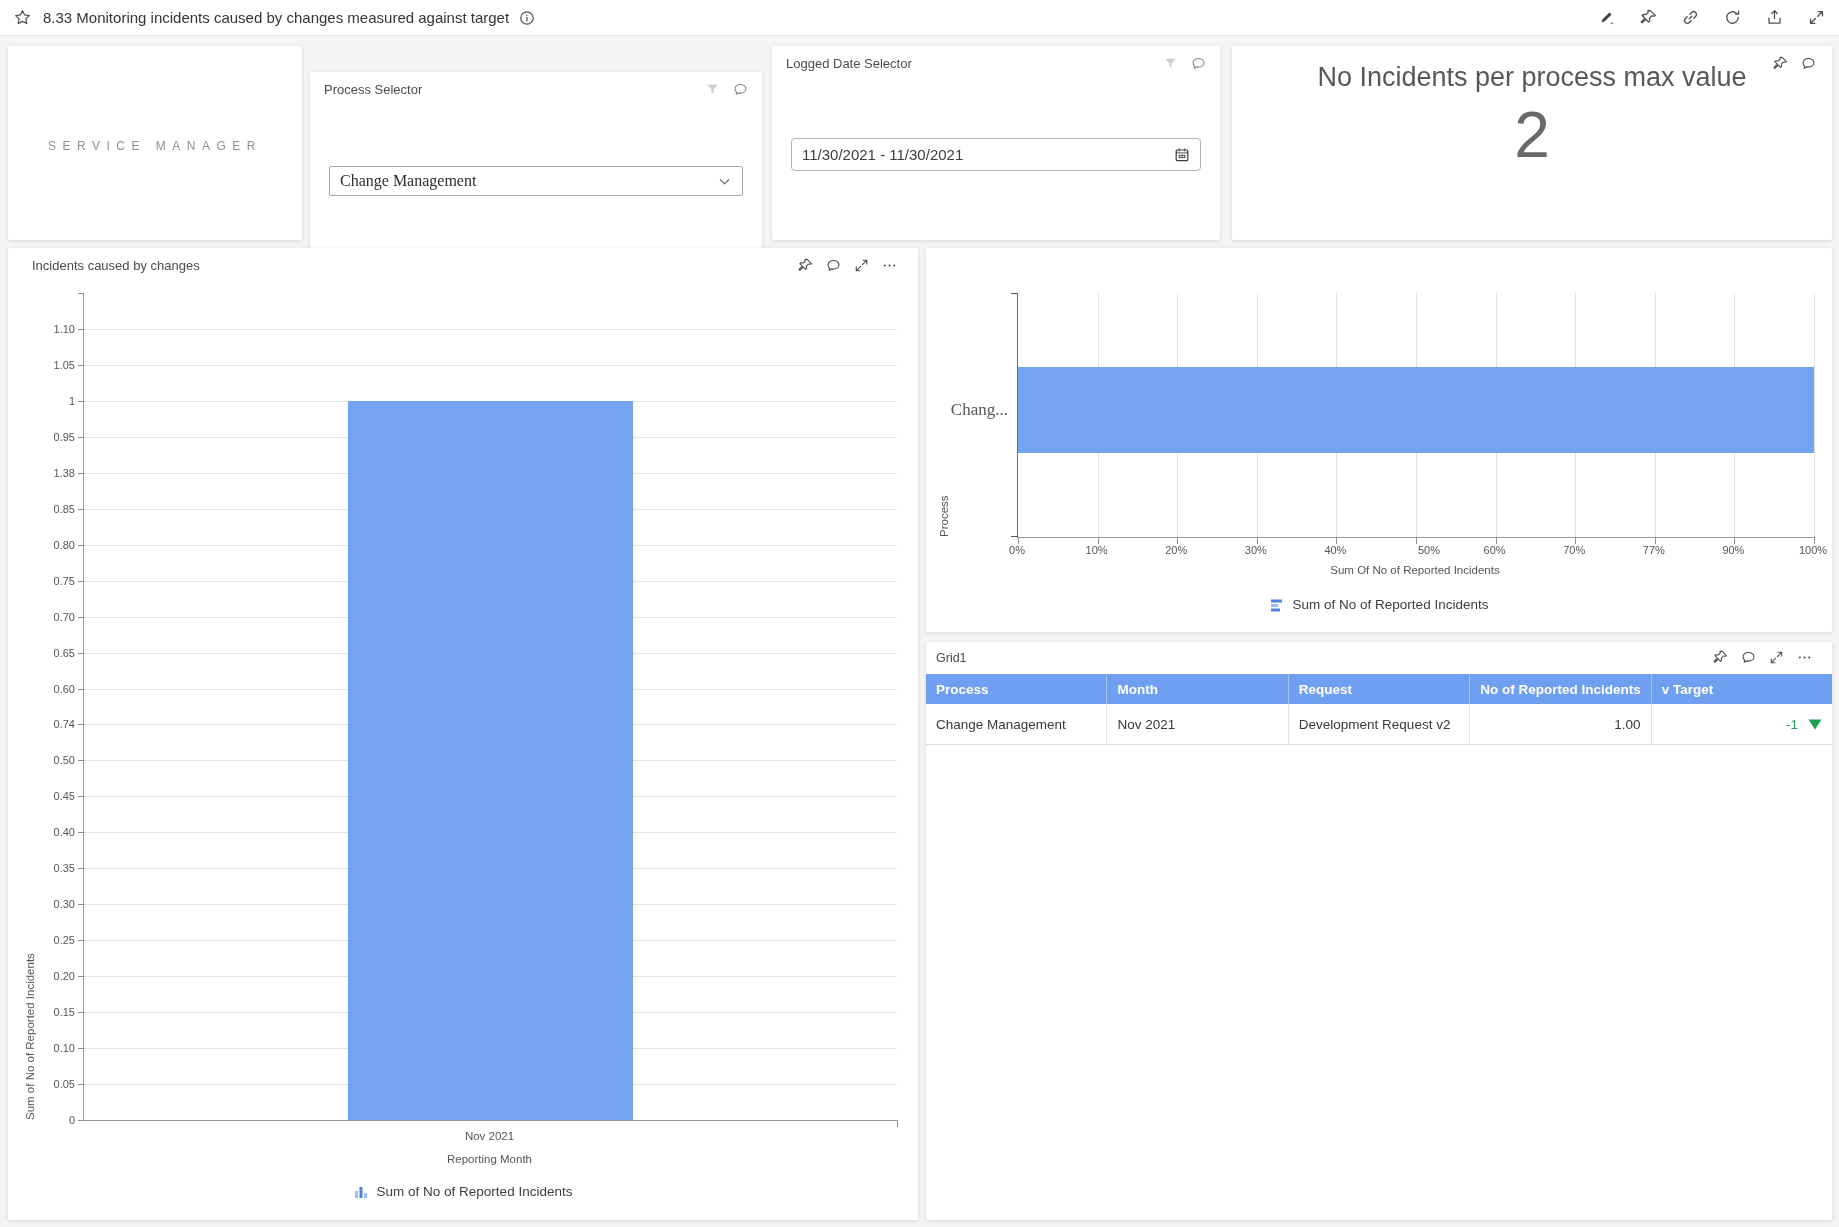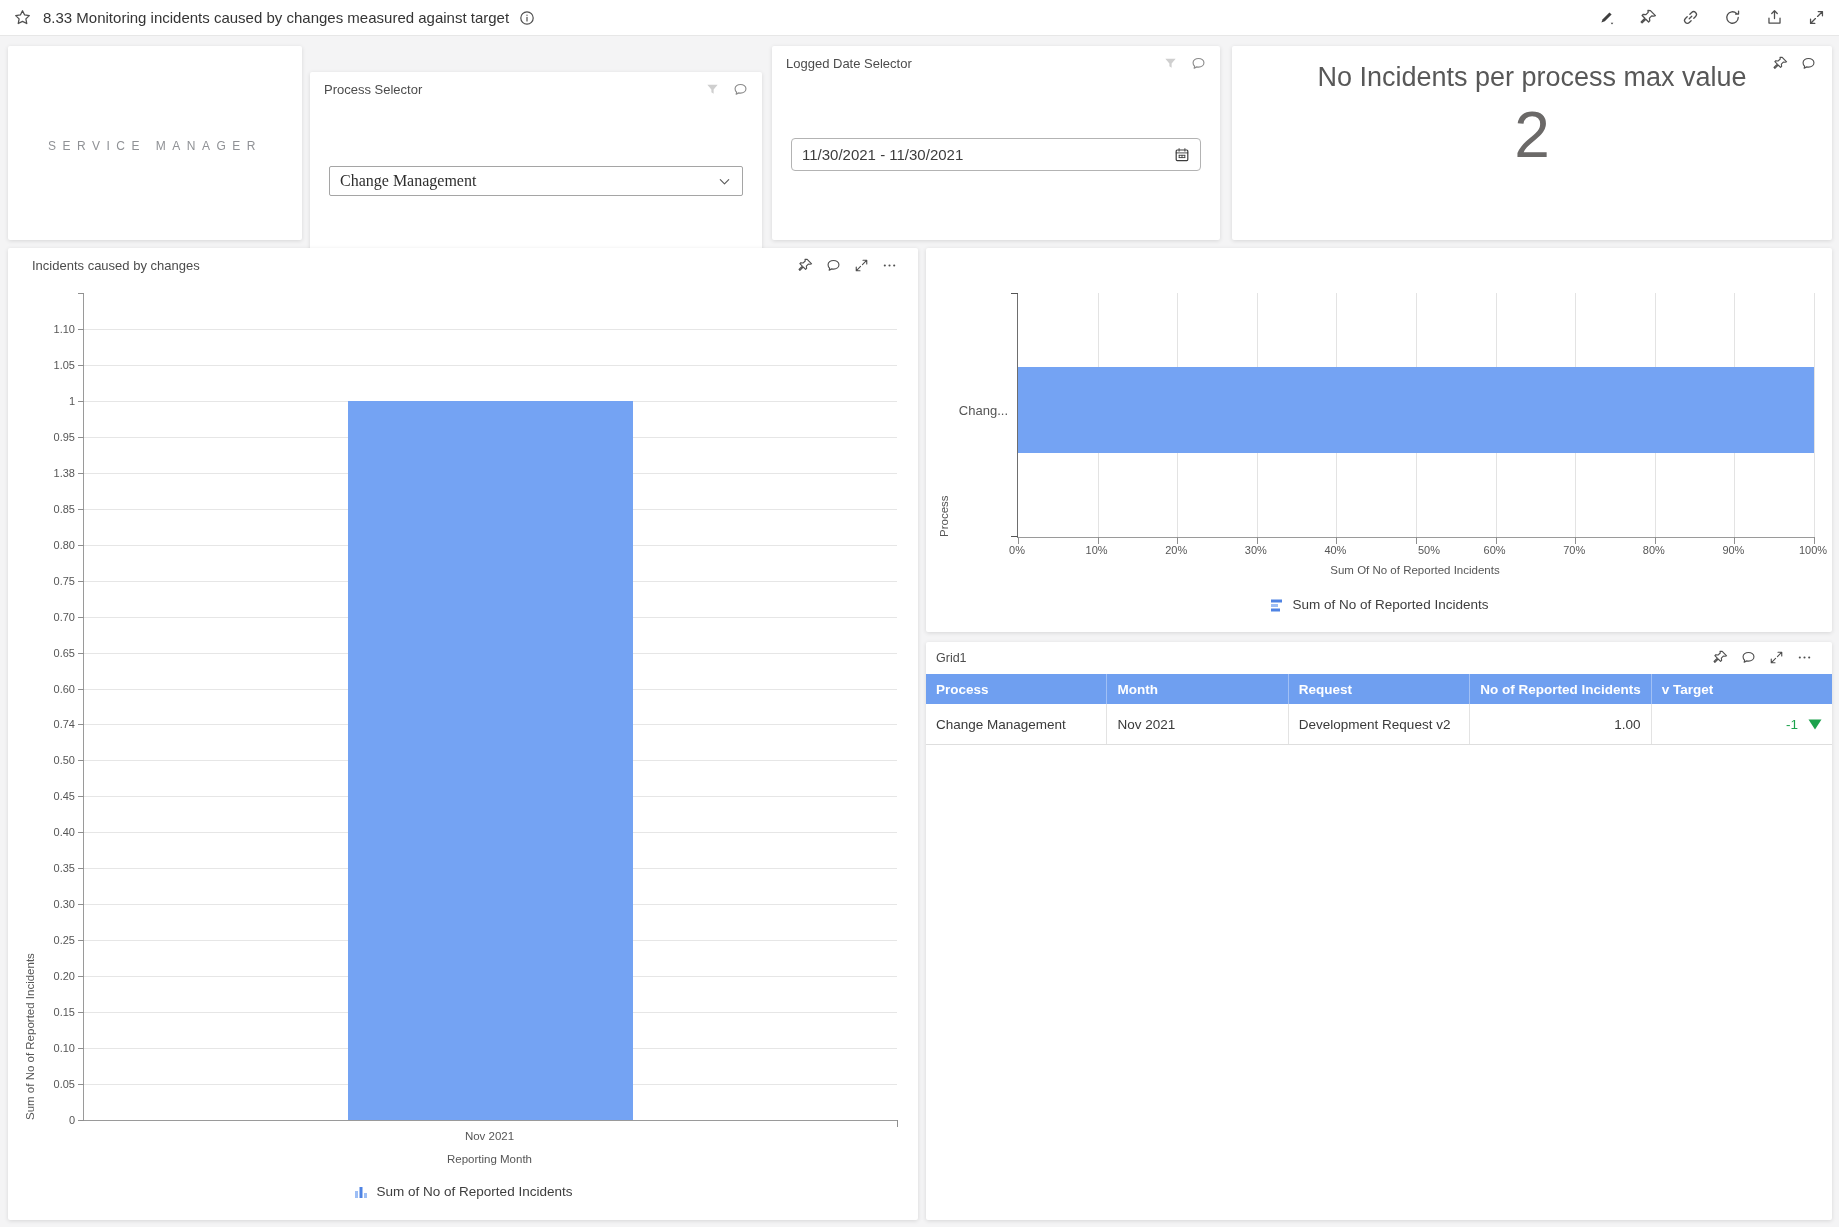--- a/index.html
+++ b/index.html
@@ -54,21 +54,21 @@
   .legend-row .legend-text{font-size:13.5px;color:#3e3e3e;}
   .c1-legend{top:936px;}
 
   
   .card-chart2{left:926px;top:248px;width:906px;height:384px;}
   .c2-plot{position:absolute;left:91px;top:45px;width:796px;height:244px;border-left:1px solid #6e6e6e;border-bottom:1px solid #9a9a9a;}
   .gl-v{position:absolute;top:0;bottom:0;width:1px;background:#e3e3e3;}
   .tick-x{position:absolute;bottom:-7px;width:1px;height:7px;background:#8f8f8f;}
   .tick-y-end{position:absolute;left:-7px;width:7px;height:1px;background:#555;}
   .bar-h{position:absolute;left:0;}
-  .c2-cat{position:absolute;right:calc(100% + 10px);top:48%;transform:translateY(-50%);font-size:13px;color:#555;}
+  .c2-cat{position:absolute;right:calc(100% + 10px);top:48%;transform:translateY(-50%);font-size:17px;color:#555;font-family:Liberation Serif, serif;}
   .c2-ylabel{position:absolute;left:12px;top:45px;height:244px;display:flex;align-items:center;writing-mode:vertical-rl;transform:rotate(180deg);font-size:11.5px;color:#565656;}
   .c2-xticks{position:absolute;left:91px;top:296px;width:796px;height:14px;}
   .c2-xticks span{position:absolute;transform:translateX(-50%);font-size:11px;color:#565656;white-space:nowrap;}
   .c2-xlabel{position:absolute;left:91px;width:796px;top:316px;text-align:center;font-size:11.5px;color:#565656;}
   .c2-legend{top:349px;}
 
   
   .card-grid{left:926px;top:642px;width:906px;height:578px;}
   .grid-table{position:absolute;left:0;right:0;top:32px;bottom:0;overflow:hidden;}
   .grow{display:flex;width:100%;}
@@ -406,21 +406,21 @@
       </div>
     <div class="c2-xticks">
         <span style="left: 0%;">0%</span>
         <span style="left: 10%;">10%</span>
         <span style="left: 20%;">20%</span>
         <span style="left: 30%;">30%</span>
         <span style="left: 40%;">40%</span>
         <span style="left: 50%; padding-left: 28px;">50%</span>
         <span style="left: 60%;">60%</span>
         <span style="left: 70%;">70%</span>
-        <span style="left: 80%;">80%</span>
+        <span style="left: 80%;">77%</span>
         <span style="left: 90%;">90%</span>
         <span style="left: 100%;">100%</span>
       </div>
     <div class="c2-xlabel">Sum Of No of Reported Incidents</div>
     <div class="legend-row c2-legend clickable">
       <svg width="14" height="14" viewBox="0 0 14 14">
           <rect x="1" y="1.5" width="11" height="3" fill="#4f83e3"></rect>
           <rect x="1" y="6" width="7" height="3" fill="#9dbef5"></rect>
           <rect x="1" y="10.5" width="9" height="3" fill="#4f83e3"></rect>
         </svg>

